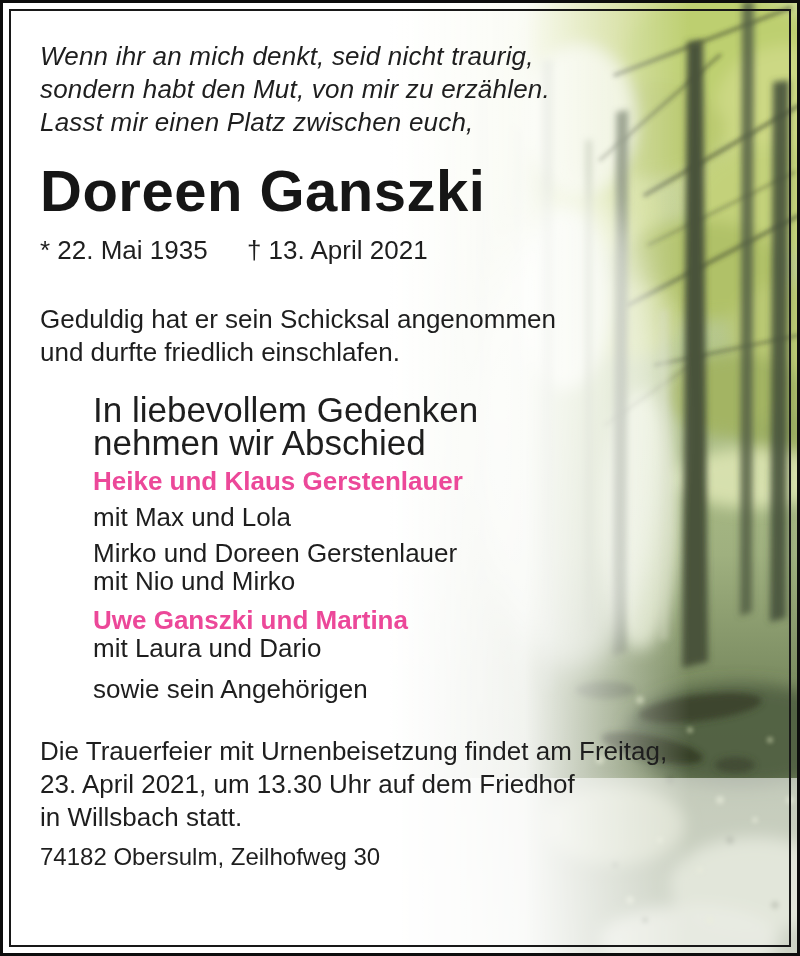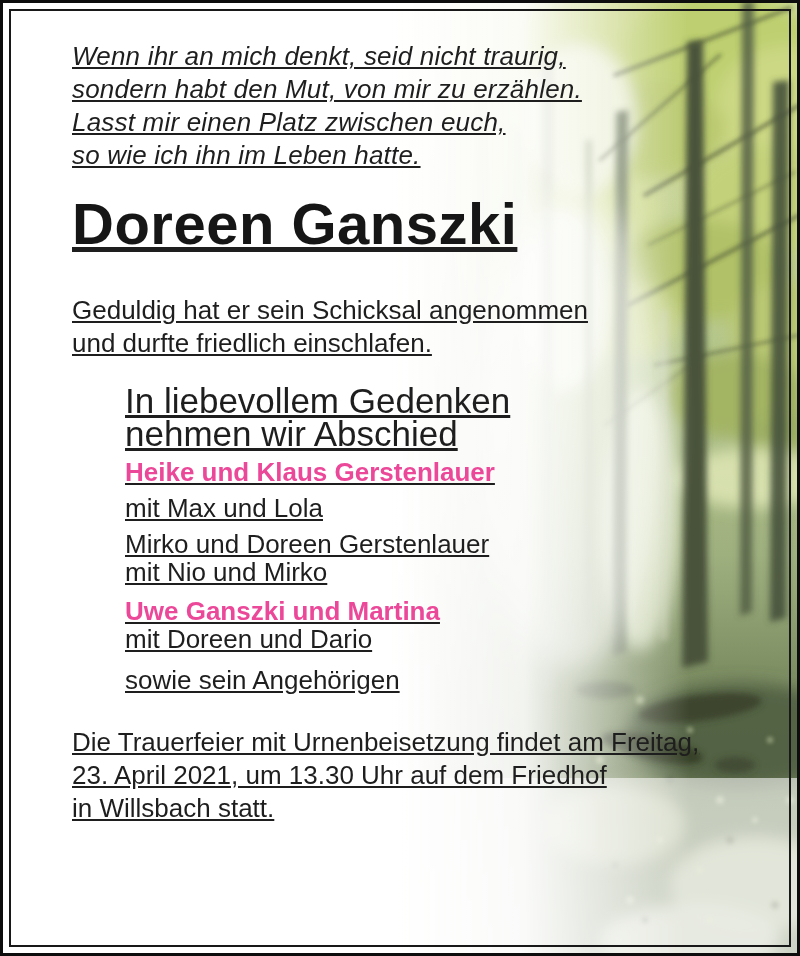--- a/index.html
+++ b/index.html
@@ -10,21 +10,21 @@
     color: #1e1e1e;
     position: relative;
     overflow: hidden;
   }
   .page { position: absolute; inset: 0; }
   .photo-svg { position: absolute; top: 0; left: 0; }
 
   .frame-outer { position: absolute; inset: 0; border: 3px solid #0d0d0d; pointer-events: none; }
   .frame-inner { position: absolute; inset: 9px; border: 2px solid #181818; pointer-events: none; }
 
-  .content { position: absolute; left: 72px; top: 40px; width: 715px; text-decoration: underline; }
+  .content { position: absolute; left: 40px; top: 40px; width: 715px; }
   .content div, .content h1, .content span { white-space: nowrap; }
 
   .quote { font-style: italic; font-size: 26px; line-height: 33px; letter-spacing: 0.2px; }
 
   .name {
     margin: 20px 0 0 0;
     font-size: 58px; font-weight: bold; line-height: 64px;
     letter-spacing: 0.5px; color: #161616;
   }
 
@@ -169,25 +169,28 @@
 
   <div class="frame-outer"></div>
   <div class="frame-inner"></div>
 
   <div class="content">
 
     <div class="quote">
       <div>Wenn ihr an mich denkt, seid nicht traurig,</div>
       <div>sondern habt den Mut, von mir zu erzählen.</div>
       <div>Lasst mir einen Platz zwischen euch,</div>
-      <div>so wie ich ihn im Leben hatte.</div>
     </div>
 
     <h1 class="name">Doreen Ganszki</h1>
 
+    <div class="dates">
+      <span class="birth">* 22. Mai 1935</span>
+      <span class="death">† 13. April 2021</span>
+    </div>
 
     <div class="condolence">
       <div>Geduldig hat er sein Schicksal angenommen</div>
       <div>und durfte friedlich einschlafen.</div>
     </div>
 
     <div class="intro">
       <div>In liebevollem Gedenken</div>
       <div>nehmen wir Abschied</div>
     </div>
@@ -198,28 +201,29 @@
       </div>
       <div class="mourner">
         <div class="m-sub">mit Max und Lola</div>
       </div>
       <div class="mourner">
         <div class="m-name">Mirko und Doreen Gerstenlauer</div>
         <div class="m-sub">mit Nio und Mirko</div>
       </div>
       <div class="mourner sp">
         <div class="m-name bold">Uwe Ganszki und Martina</div>
-        <div class="m-sub">mit Doreen und Dario</div>
+        <div class="m-sub">mit Laura und Dario</div>
       </div>
       <div class="mourner sp2">
         <div class="m-name">sowie sein Angehörigen</div>
       </div>
     </div>
 
     <div class="funeral">
       <div>Die Trauerfeier mit Urnenbeisetzung findet am Freitag,</div>
       <div>23. April 2021, um 13.30 Uhr auf dem Friedhof</div>
       <div>in Willsbach statt.</div>
     </div>
 
+    <div class="address">74182 Obersulm, Zeilhofweg 30</div>
 
   </div>
 </div>
 
 </body></html>

